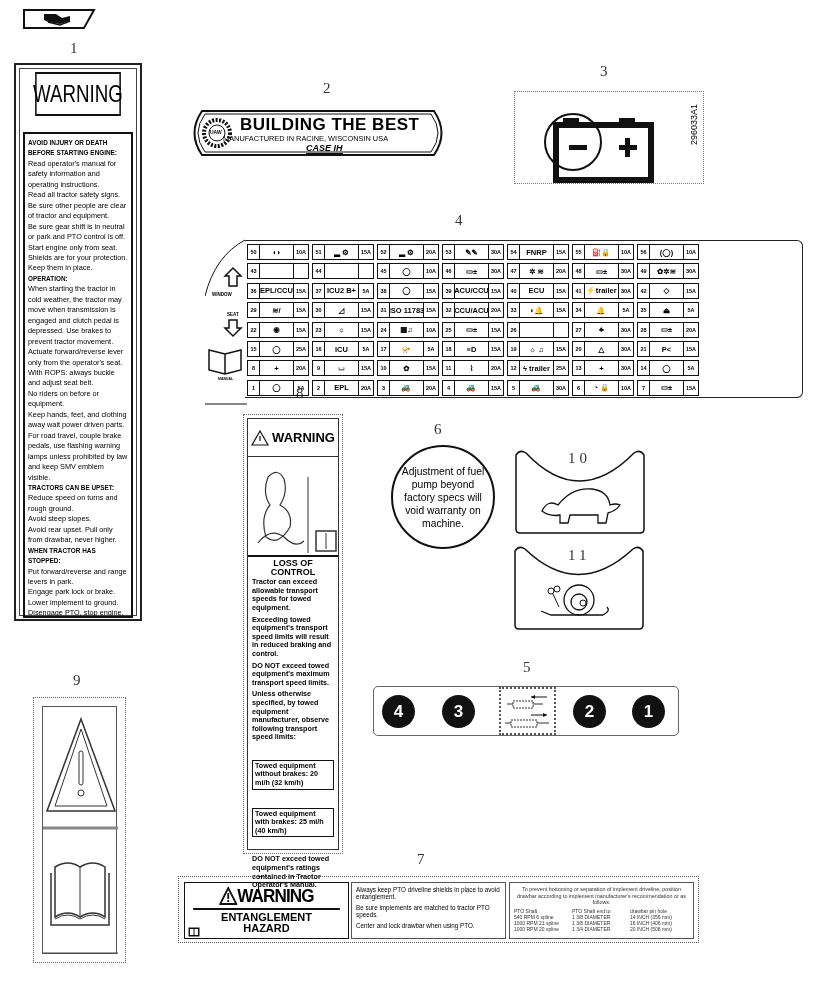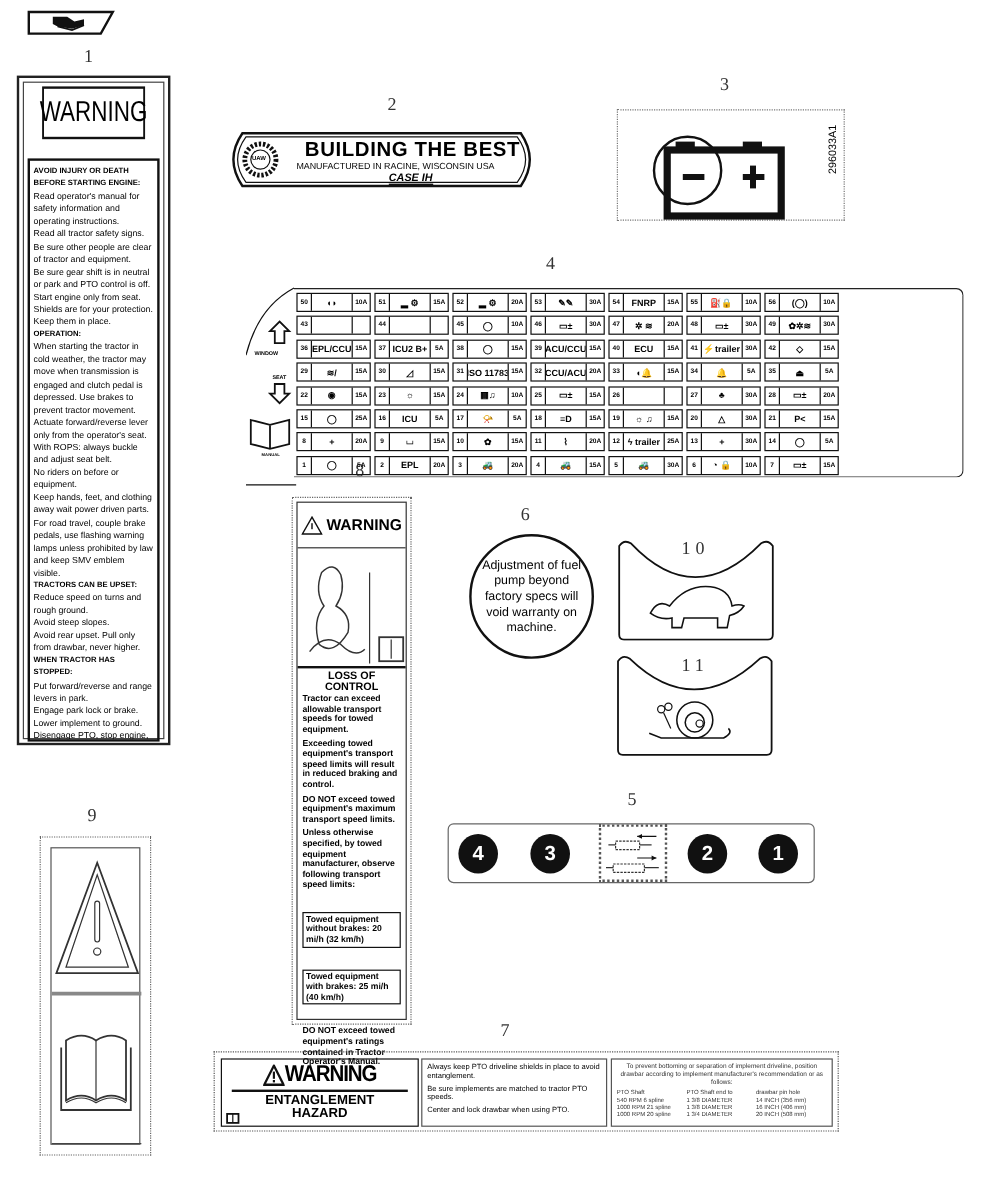--- a/index.html
+++ b/index.html
@@ -130,23 +130,23 @@
 </div>
 
 <div class="abs d2">
   <svg width="268" height="50" viewBox="0 0 268 50" style="position:absolute;left:0;top:0;">
     <path d="M18,3 L250,3 Q265,25 250,47 L18,47 Q3,25 18,3 Z" fill="none" stroke="#111" stroke-width="2"></path>
     <path d="M21,6 L247,6 Q261,25 247,44 L21,44 Q7,25 21,6 Z" fill="none" stroke="#111" stroke-width="1"></path>
     <circle cx="33" cy="25" r="13" fill="none" stroke="#111" stroke-width="4" stroke-dasharray="2 1.5"></circle>
     <circle cx="33" cy="25" r="8" fill="#fff" stroke="#111" stroke-width="1"></circle>
   </svg>
   <div class="abs" style="left:26px;top:21px;font-size:5px;font-weight:bold;">UAW</div>
-  <div class="abs" style="left:70px;top:7px;font-size:17px;font-weight:900;letter-spacing:0.5px;white-space:nowrap;">BUILDING THE BEST</div>
-  <div class="abs" style="left:63px;top:26px;font-size:7.4px;white-space:nowrap;">MANUFACTURED IN RACINE, WISCONSIN USA</div>
-  <div class="abs" style="left:140px;top:35px;font-size:9px;font-weight:900;font-style:italic;border-bottom:2px solid #111;white-space:nowrap;">CASE IH</div>
+  <div class="abs" style="left:56px;top:7px;font-size:17px;font-weight:900;letter-spacing:0.5px;white-space:nowrap;">BUILDING THE BEST</div>
+  <div class="abs" style="left:39px;top:26px;font-size:7.4px;white-space:nowrap;">MANUFACTURED IN RACINE, WISCONSIN USA</div>
+  <div class="abs" style="left:122px;top:35px;font-size:9px;font-weight:900;font-style:italic;border-bottom:2px solid #111;white-space:nowrap;">CASE IH</div>
 </div>
 
 <div class="abs d3">
   <svg width="130" height="90" viewBox="0 0 130 90" style="position:absolute;left:20px;top:4px;">
     <rect x="28" y="22" width="16" height="7" fill="#111"></rect>
     <rect x="84" y="22" width="16" height="7" fill="#111"></rect>
     <rect x="21" y="29" width="95" height="55" fill="none" stroke="#111" stroke-width="6"></rect>
     <rect x="34" y="49" width="18" height="5" fill="#111"></rect>
     <rect x="84" y="49" width="18" height="5" fill="#111"></rect>
     <rect x="90" y="42" width="5" height="19" fill="#111"></rect>

